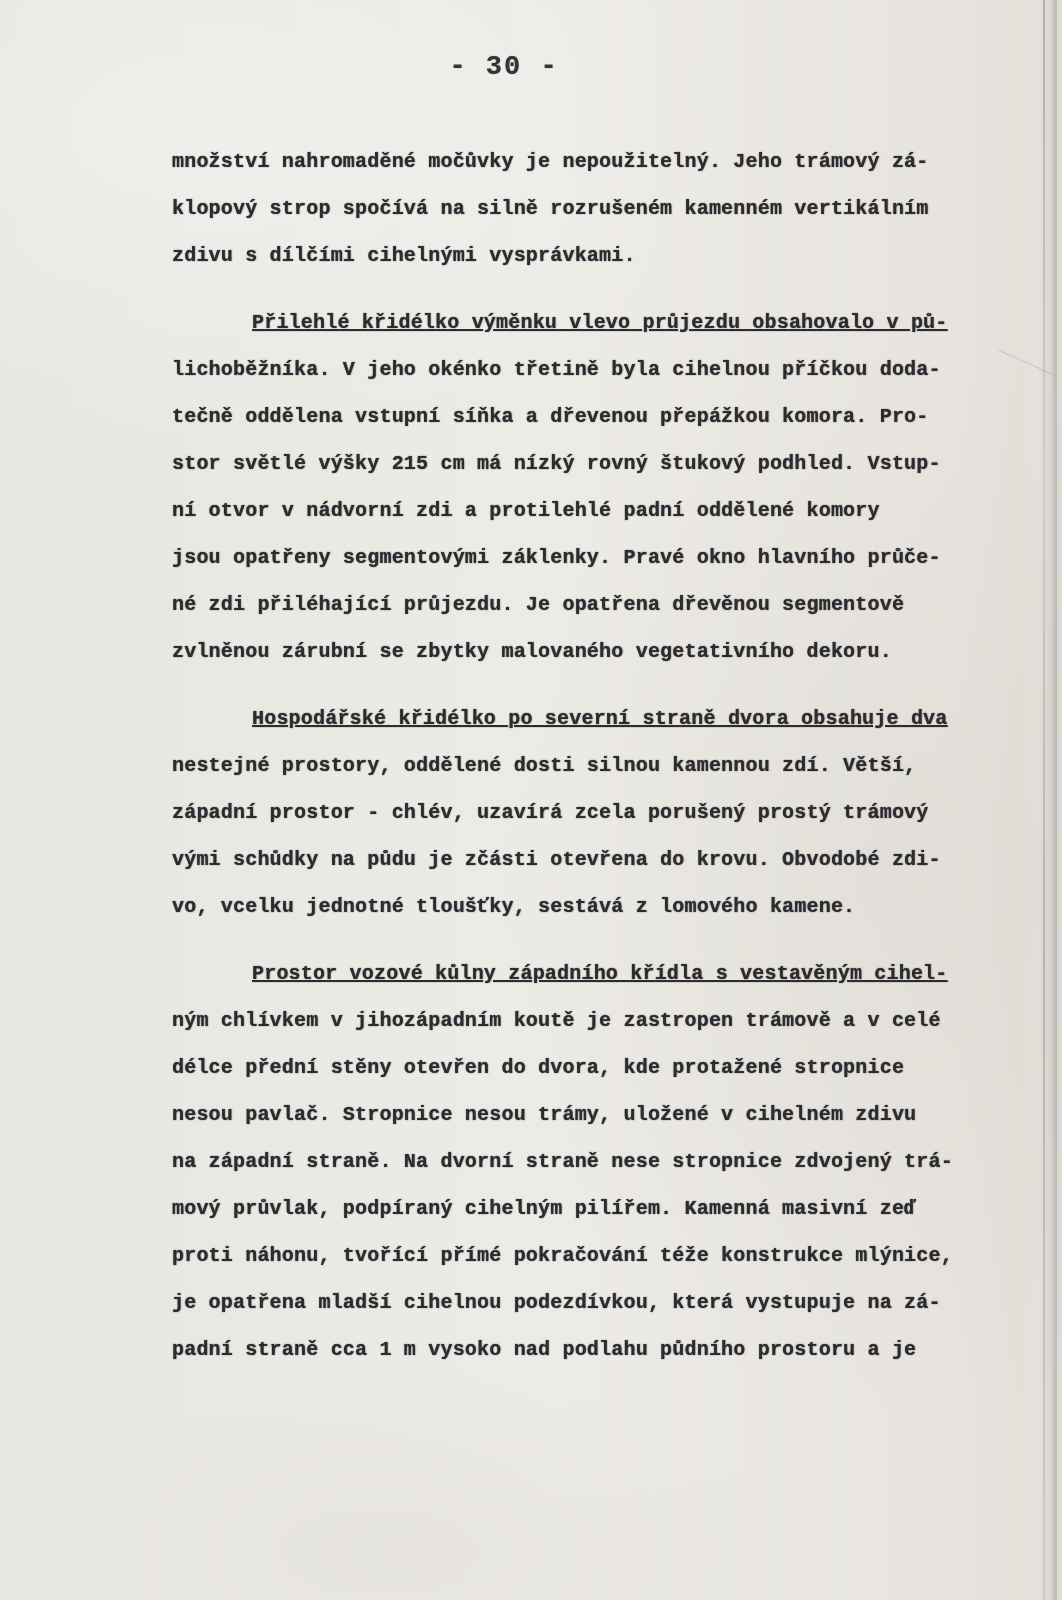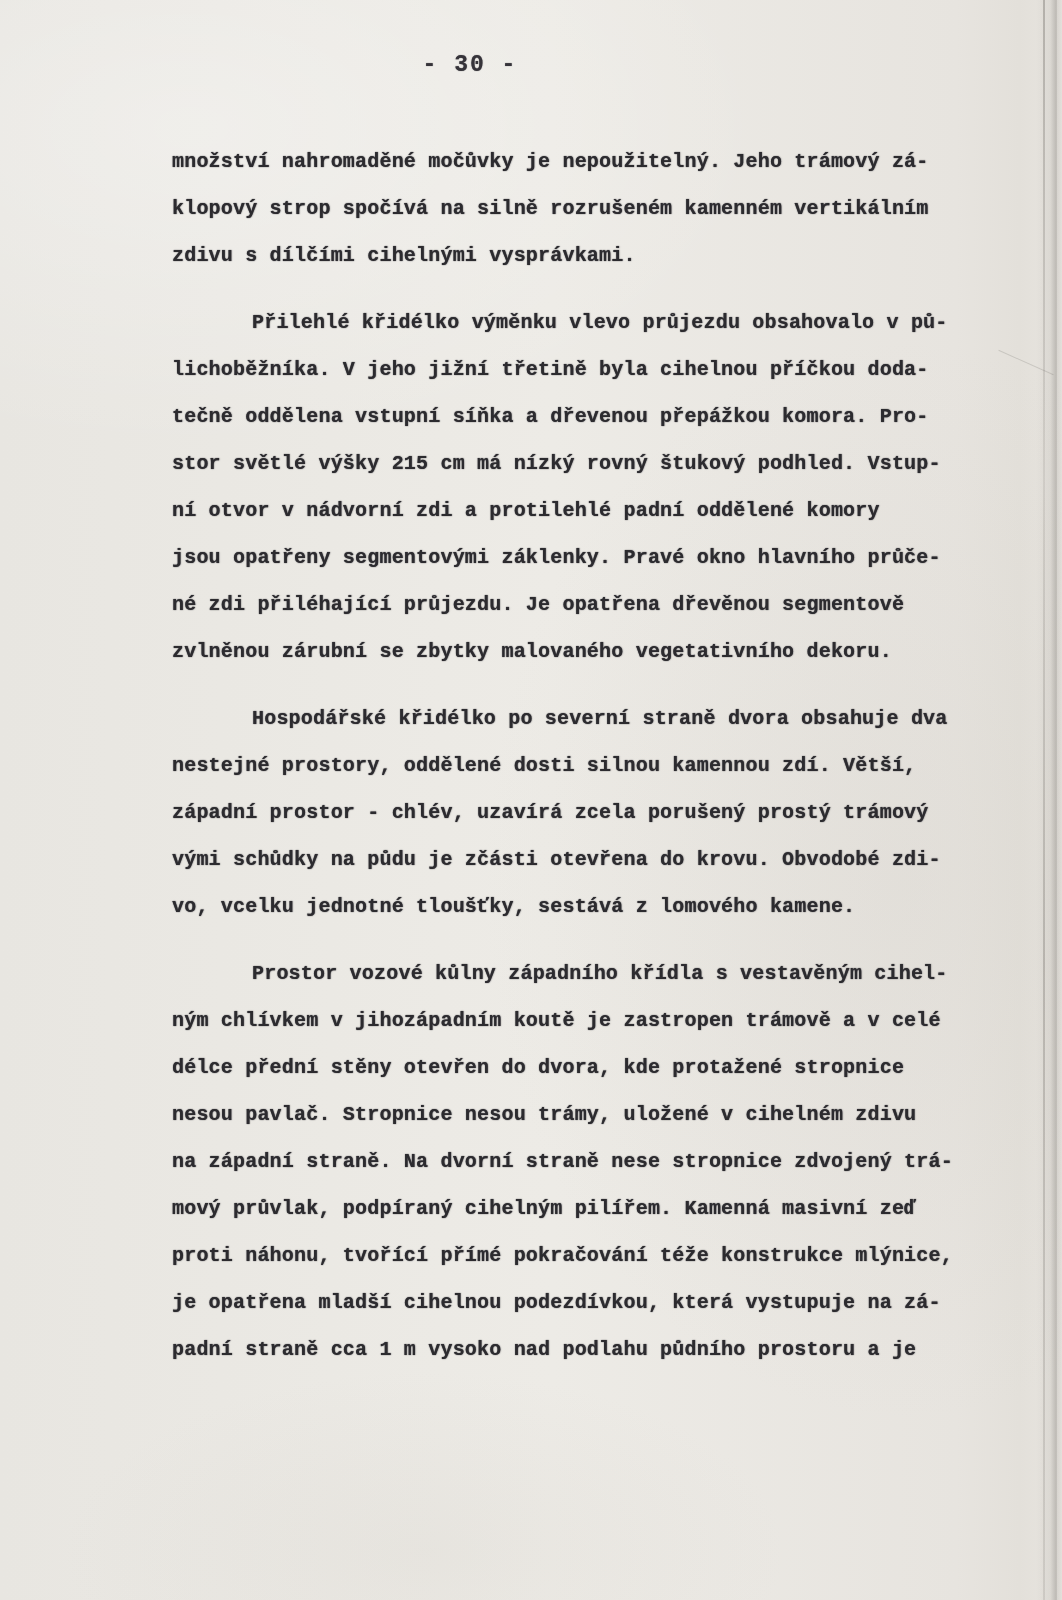--- a/index.html
+++ b/index.html
@@ -35,56 +35,57 @@
   }
   .crease {
     position: absolute; right: 6px; top: 362px; width: 60px; height: 1px;
     background: rgba(80,76,70,0.18);
     transform: rotate(24deg);
   }
 
   .page-number {
     position: absolute; top: 52px; left: 0; width: 940px;
     text-align: center;
-    font-size: 23px; font-weight: 700;
+    font-size: 27px; font-weight: 700;
     color: #36343a;
     letter-spacing: 2px;
     text-shadow: 0 0 1px rgba(50,48,55,0.75);
+    padding-left: 34px;
   }
 
   .textblock {
     position: absolute; left: 172px; top: 138px; width: 856px;
     font-size: 20px; font-weight: 700;
     line-height: 47px;
     letter-spacing: 0.2px;
     color: #2c2b2f;
     text-shadow: 0 0 1.1px rgba(48,46,52,0.80), 0.5px 0.4px 1.4px rgba(70,68,74,0.35);
   }
   .paragraph { margin: 0 0 20px 0; }
   .line { white-space: pre; }
-  .indent { text-indent: 80px; }
+  .indent { text-indent: 80px; text-decoration: underline; }
 </style>
 </head>
 <body>
 
 <div class="page">
 
   <div class="page-number">- 30 -</div>
 
   <div class="textblock">
 
     <div class="paragraph">
       <div class="line">množství nahromaděné močůvky je nepoužitelný. Jeho trámový zá-</div>
       <div class="line">klopový strop spočívá na silně rozrušeném kamenném vertikálním</div>
       <div class="line">zdivu s dílčími cihelnými vysprávkami.</div>
     </div>
 
     <div class="paragraph">
       <div class="line indent">Přilehlé křidélko výměnku vlevo průjezdu obsahovalo v pů-</div>
-      <div class="line">lichoběžníka. V jeho jižní třetině byla cihelnou příčkou doda-</div>
+      <div class="line">lichoběžníka. V jeho okénko třetině byla cihelnou příčkou doda-</div>
       <div class="line">tečně oddělena vstupní síňka a dřevenou přepážkou komora. Pro-</div>
       <div class="line">stor světlé výšky 215 cm má nízký rovný štukový podhled. Vstup-</div>
       <div class="line">ní otvor v nádvorní zdi a protilehlé padní oddělené komory</div>
       <div class="line">jsou opatřeny segmentovými záklenky. Pravé okno hlavního průče-</div>
       <div class="line">né zdi přiléhající průjezdu. Je opatřena dřevěnou segmentově</div>
       <div class="line">zvlněnou zárubní se zbytky malovaného vegetativního dekoru.</div>
     </div>
 
     <div class="paragraph">
       <div class="line indent">Hospodářské křidélko po severní straně dvora obsahuje dva</div>

